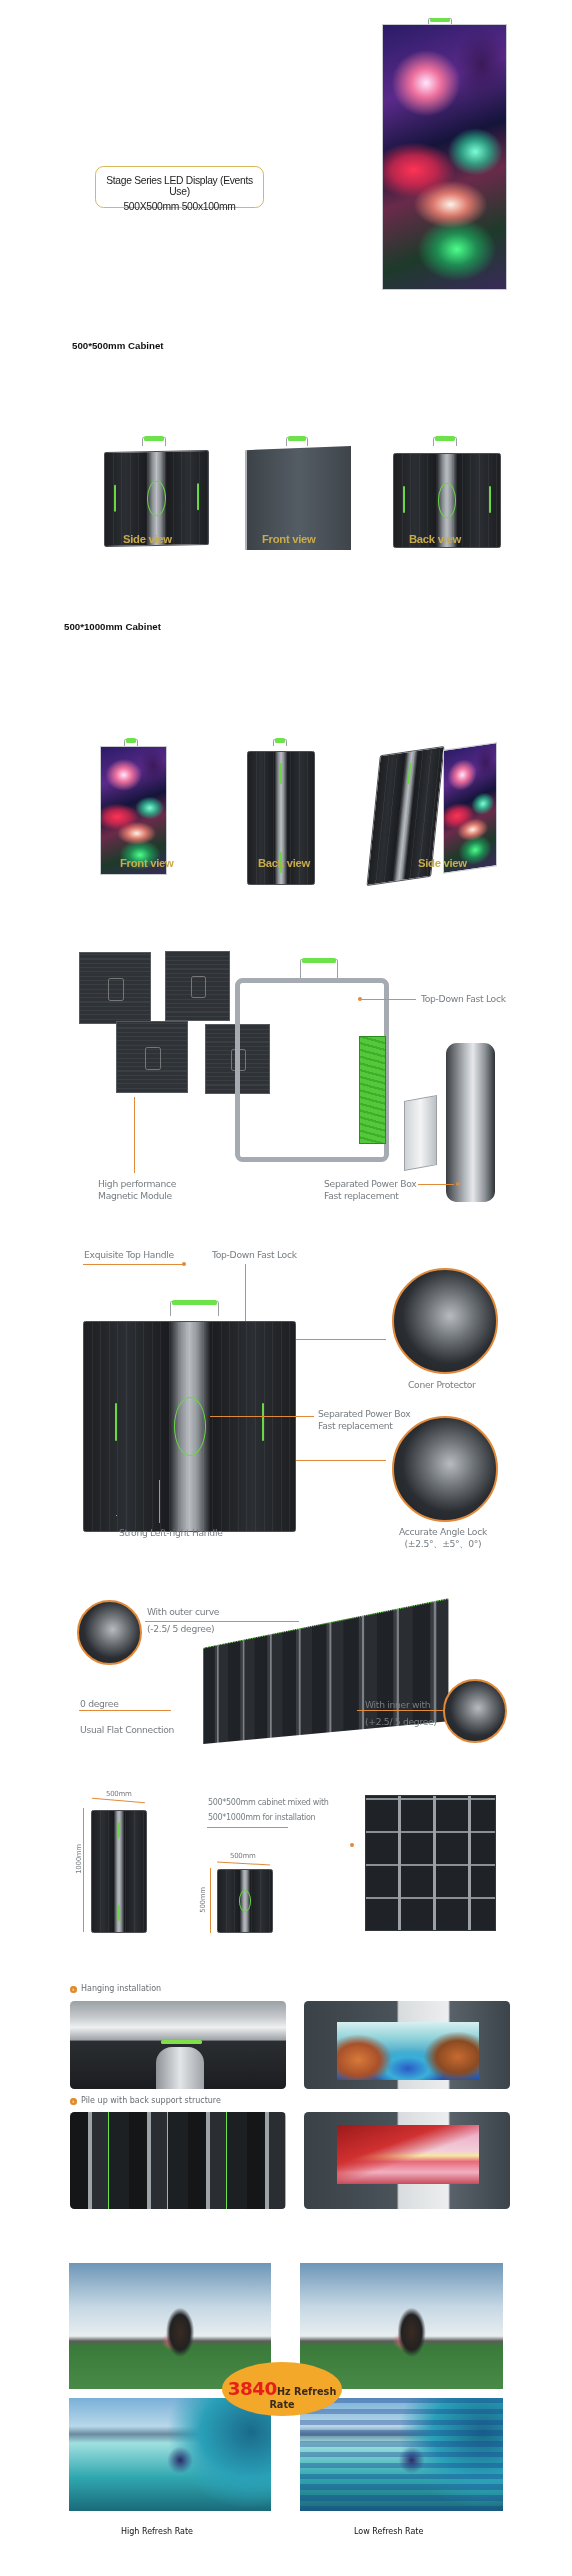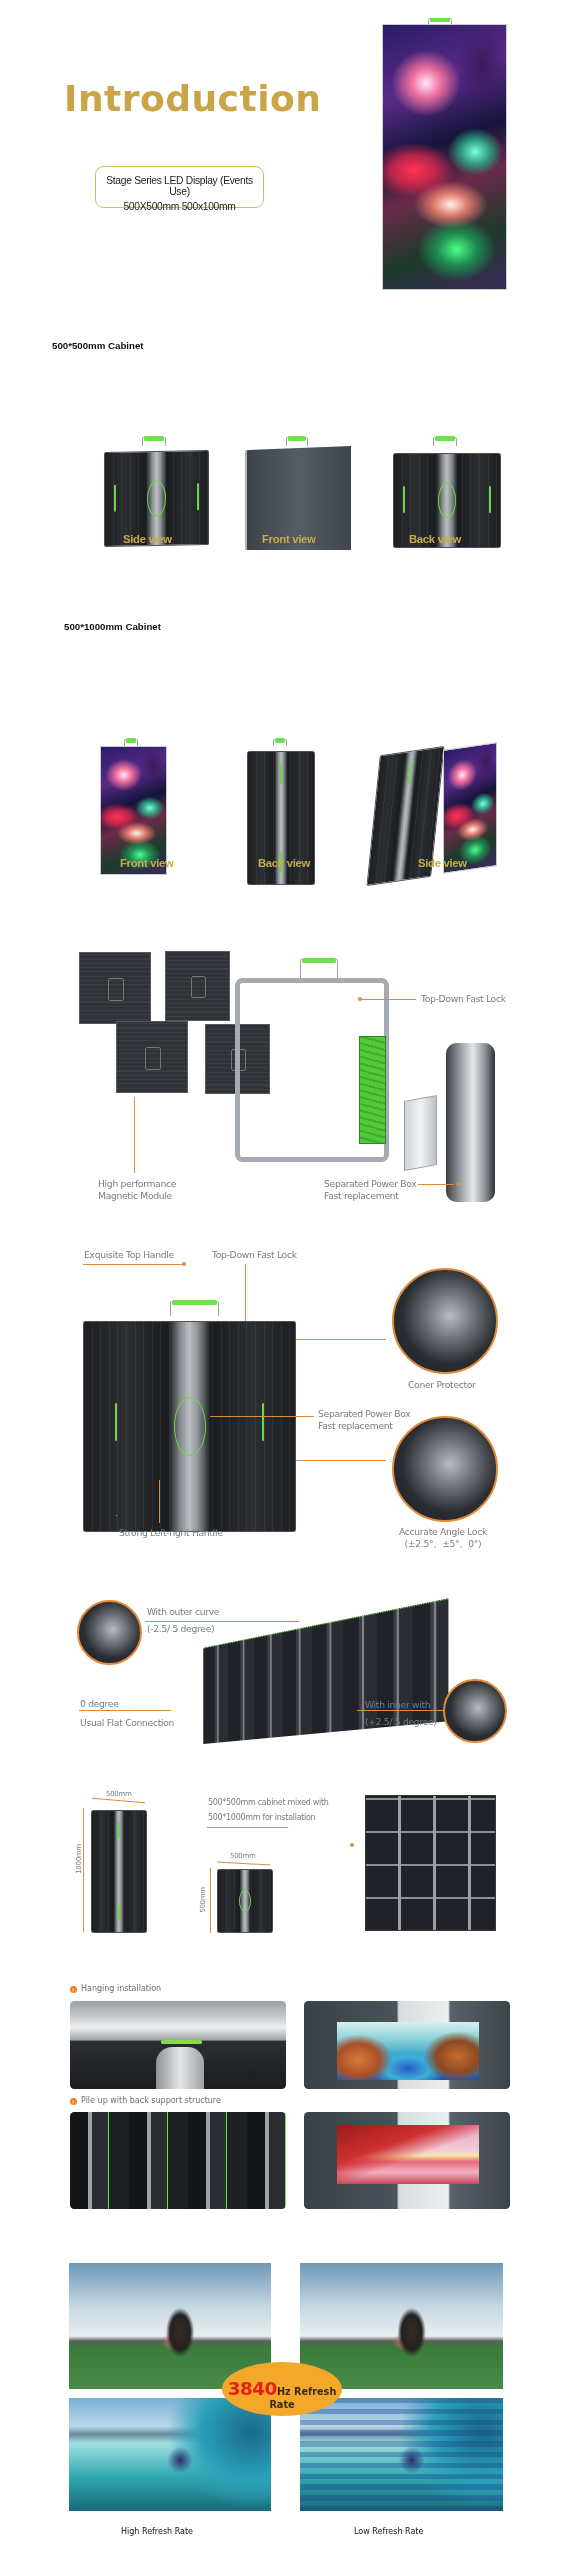--- a/index.html
+++ b/index.html
@@ -94,32 +94,31 @@
   .badge .num { color: #e62018; font-size: 18.4px; font-weight: bold; font-family: "DejaVu Sans", sans-serif; letter-spacing: -0.5px; }
   .badge .unit { color: #3a2a1a; font-size: 9.7px; font-weight: bold; font-family: "DejaVu Sans", sans-serif; margin-top: 48px; }
   .refresh-label { color: #111; font-size: 8px; font-family: "DejaVu Sans", sans-serif; }
 </style>
 </head>
 <body>
 
 <section>
   <h1 class="abs hero-title">
     <br>
-    <span>Introduction</span>
   </h1>
   <div class="abs info-box">
     <div class="l1">Stage Series LED Display (Events  Use)</div>
     <div class="l2">500X500mm  500x100mm</div>
   </div>
   <div class="abs handle" style="left:428px;top:18.4px;width:24px;height:7.6px;"></div>
   <div class="abs led-panel" style="left:382px;top:24px;width:125px;height:266px;"></div>
 </section>
 
 <section>
-  <div class="abs sec-label" style="left:52px;top:340px;text-align:right;">500*500mm  Cabinet</div>
+  <div class="abs sec-label" style="left:72px;top:340px;text-align:right;">500*500mm  Cabinet</div>
 
   <div class="abs handle" style="left:142px;top:437px;width:24px;height:8.6px;"></div>
   <div class="abs cabinet-back" style="left:104px;top:451px;width:105px;height:95px;transform:skewY(-1deg);">
     <span class="stripe" style="left:8.6px;top:32px;height:27px;"></span>
     <span class="stripe" style="right:8.6px;top:32px;height:27px;"></span>
     <span class="hub"></span>
   </div>
 
   <div class="abs handle" style="left:286px;top:437px;width:21.6px;height:8.6px;"></div>
   <div class="abs cabinet-front" style="left:245px;top:446px;width:106px;height:104px;clip-path:polygon(0 4%,100% 0,100% 100%,0 100%);"></div>
@@ -228,21 +227,21 @@
   <div class="abs callout" style="left:147px;top:1606px;">
     <div>With outer curve</div>
     <div style="margin-top:5.4px;">(-2.5/ 5 degree)</div>
   </div>
   <div class="abs line-h" style="left:145px;top:1621px;width:154px;"></div>
 
   <div class="abs curve-wall" style="left:184px;top:1626px;width:254px;height:108px;"></div>
 
   <div class="abs callout" style="left:80px;top:1698px;">
     <div>0 degree</div>
-    <div style="margin-top:7px;">Usual Flat Connection</div>
+    <div style="margin-top:14px;">Usual Flat Connection</div>
   </div>
   <div class="abs line-h" style="left:79px;top:1710px;width:92px;"></div>
 
   <div class="abs callout" style="left:365px;top:1699px;">
     <div>With inner with</div>
     <div style="margin-top:5.4px;">(+2.5/ 5 degree)</div>
   </div>
   <div class="abs line-h" style="left:357px;top:1710px;width:86px;"></div>
   <div class="abs circle-detail" style="left:443px;top:1679px;width:64px;height:64px;"></div>
 </section>

